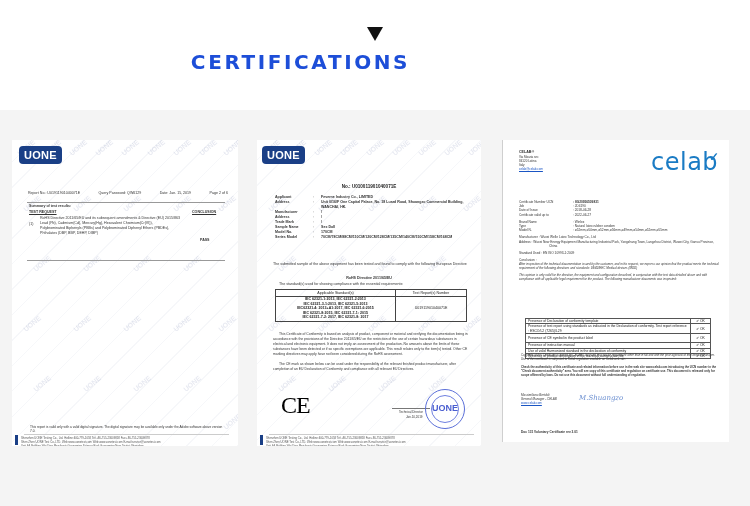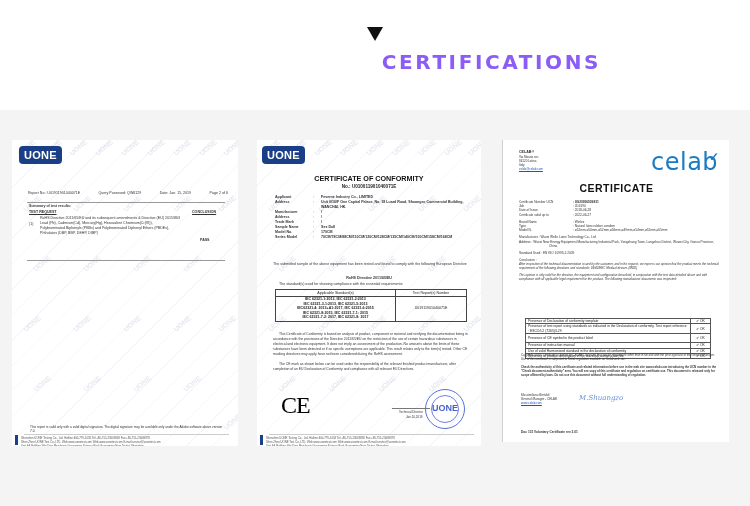--- a/index.html
+++ b/index.html
@@ -2,22 +2,22 @@
 <html><head>
 <meta charset="utf-8">
 <style>
   * { box-sizing: border-box; margin: 0; padding: 0; }
   html, body { width: 750px; height: 506px; overflow: hidden; background: #ffffff; font-family: "Liberation Sans", sans-serif; }
   .page { position: relative; width: 750px; height: 506px; }
 
   .header { position: absolute; left: 0; top: 0; width: 750px; height: 110px; background: #fff; }
   .arrow { position: absolute; left: 367px; top: 27px; width: 0; height: 0;
     border-left: 8px solid transparent; border-right: 8px solid transparent; border-top: 14px solid #111; }
-  .title { position: absolute; left: 0; top: 50px; width: 601px; text-align: right;
-    font-family: "DejaVu Sans", sans-serif; font-weight: bold; font-size: 20px; letter-spacing: 2.6px; color: #8b5cf6; }
+  .title { position: absolute; left: 0; top: 50px; width: 601px; text-align: center;
+    font-family: "DejaVu Sans", sans-serif; font-weight: bold; font-size: 20px; letter-spacing: 2.6px; color: #1d4ed8; }
 
   .band { position: absolute; left: 0; top: 110px; width: 750px; height: 396px; background: #f4f4f4; }
 
   .doc { position: absolute; background: #fff; overflow: hidden; }
   .doc.uone { background-color: #fff;
     background-image: repeating-linear-gradient(-45deg, rgba(170,180,205,0.10) 0 1px, transparent 1px 18px); }
   .wm { position: absolute; inset: 0; pointer-events: none; }
   .wm span { position: absolute; font-size: 7px; font-weight: bold; color: rgba(120,135,175,0.18); transform: rotate(-40deg); }
 
   .logo-uone { position: absolute; background: #1a3f86; color: #fff; font-weight: bold; font-size: 11px;
@@ -147,21 +147,20 @@
         <span style="left:60px;top:180px">UONE</span>
         <span style="left:110px;top:180px">UONE</span>
         <span style="left:160px;top:180px">UONE</span>
         <span style="left:205px;top:180px">UONE</span>
       <span style="left:20px;top:240px">UONE</span>
         <span style="left:70px;top:240px">UONE</span>
         <span style="left:120px;top:240px">UONE</span>
         <span style="left:170px;top:240px">UONE</span>
     </div>
     <div class="logo-uone" style="left:5px; top:6px;">UONE</div>
-    <div style="position:absolute; left:0; top:34px; width:224px; text-align:center; font-weight:bold; font-size:7.2px; color:#111;">CERTIFICATE OF CONFORMITY</div>
     <div class="small bold" style="position:absolute; left:0; top:44px; width:224px; text-align:center; font-size:4.6px;">No.: U01001190104007​1E</div>
 
     <div style="position:absolute; left:18px; top:55px; width:200px;">
       <div class="tiny" style="display:flex;">
           <span class="bold" style="width:38px">Applicant</span>
           <span style="width:8px">:</span>
           <span class="bold" style="flex:1">Feverne Industry Co., LIMITED</span>
         </div>
       <div class="tiny" style="display:flex;">
           <span class="bold" style="width:38px">Address</span>
@@ -245,21 +244,20 @@
   <div class="doc" style="left:502px; top:140px; width:227px; height:302px; border-left:1px solid #cfcfcf;">
     <div style="position:absolute; left:16px; top:10px;">
       <div class="tiny bold">CELAB®</div>
       <div class="tiny" style="font-size:3px; line-height:4px;">Via Moaria snc</div>
       <div class="tiny" style="font-size:3px; line-height:4px;">84120 Latina</div>
       <div class="tiny" style="font-size:3px; line-height:4px;">Italy</div>
       <div class="tiny link" style="font-size:3px; line-height:4px;">celab@celab.com</div>
     </div>
     <div class="celab-logo" style="left:148px; top:8px;">celab</div>
     <div class="celab-check" style="left:206px; top:10px;">✓</div>
-    <div style="position:absolute; left:0; top:42px; width:227px; text-align:center; font-weight:bold; font-size:10.5px; letter-spacing:0.5px; color:#111;">CERTIFICATE</div>
 
     <div style="position:absolute; left:16px; top:60px; width:200px;">
       <div class="tiny" style="display:flex;font-size:3.2px;line-height:4.2px;">
           <span style="width:54px">Certificate Number UCN</span>
           <span class="bold">: 8G20956509831</span>
         </div>
       <div class="tiny" style="display:flex;font-size:3.2px;line-height:4.2px;">
           <span style="width:54px">Job</span>
           <span>: JD4190</span>
         </div>

